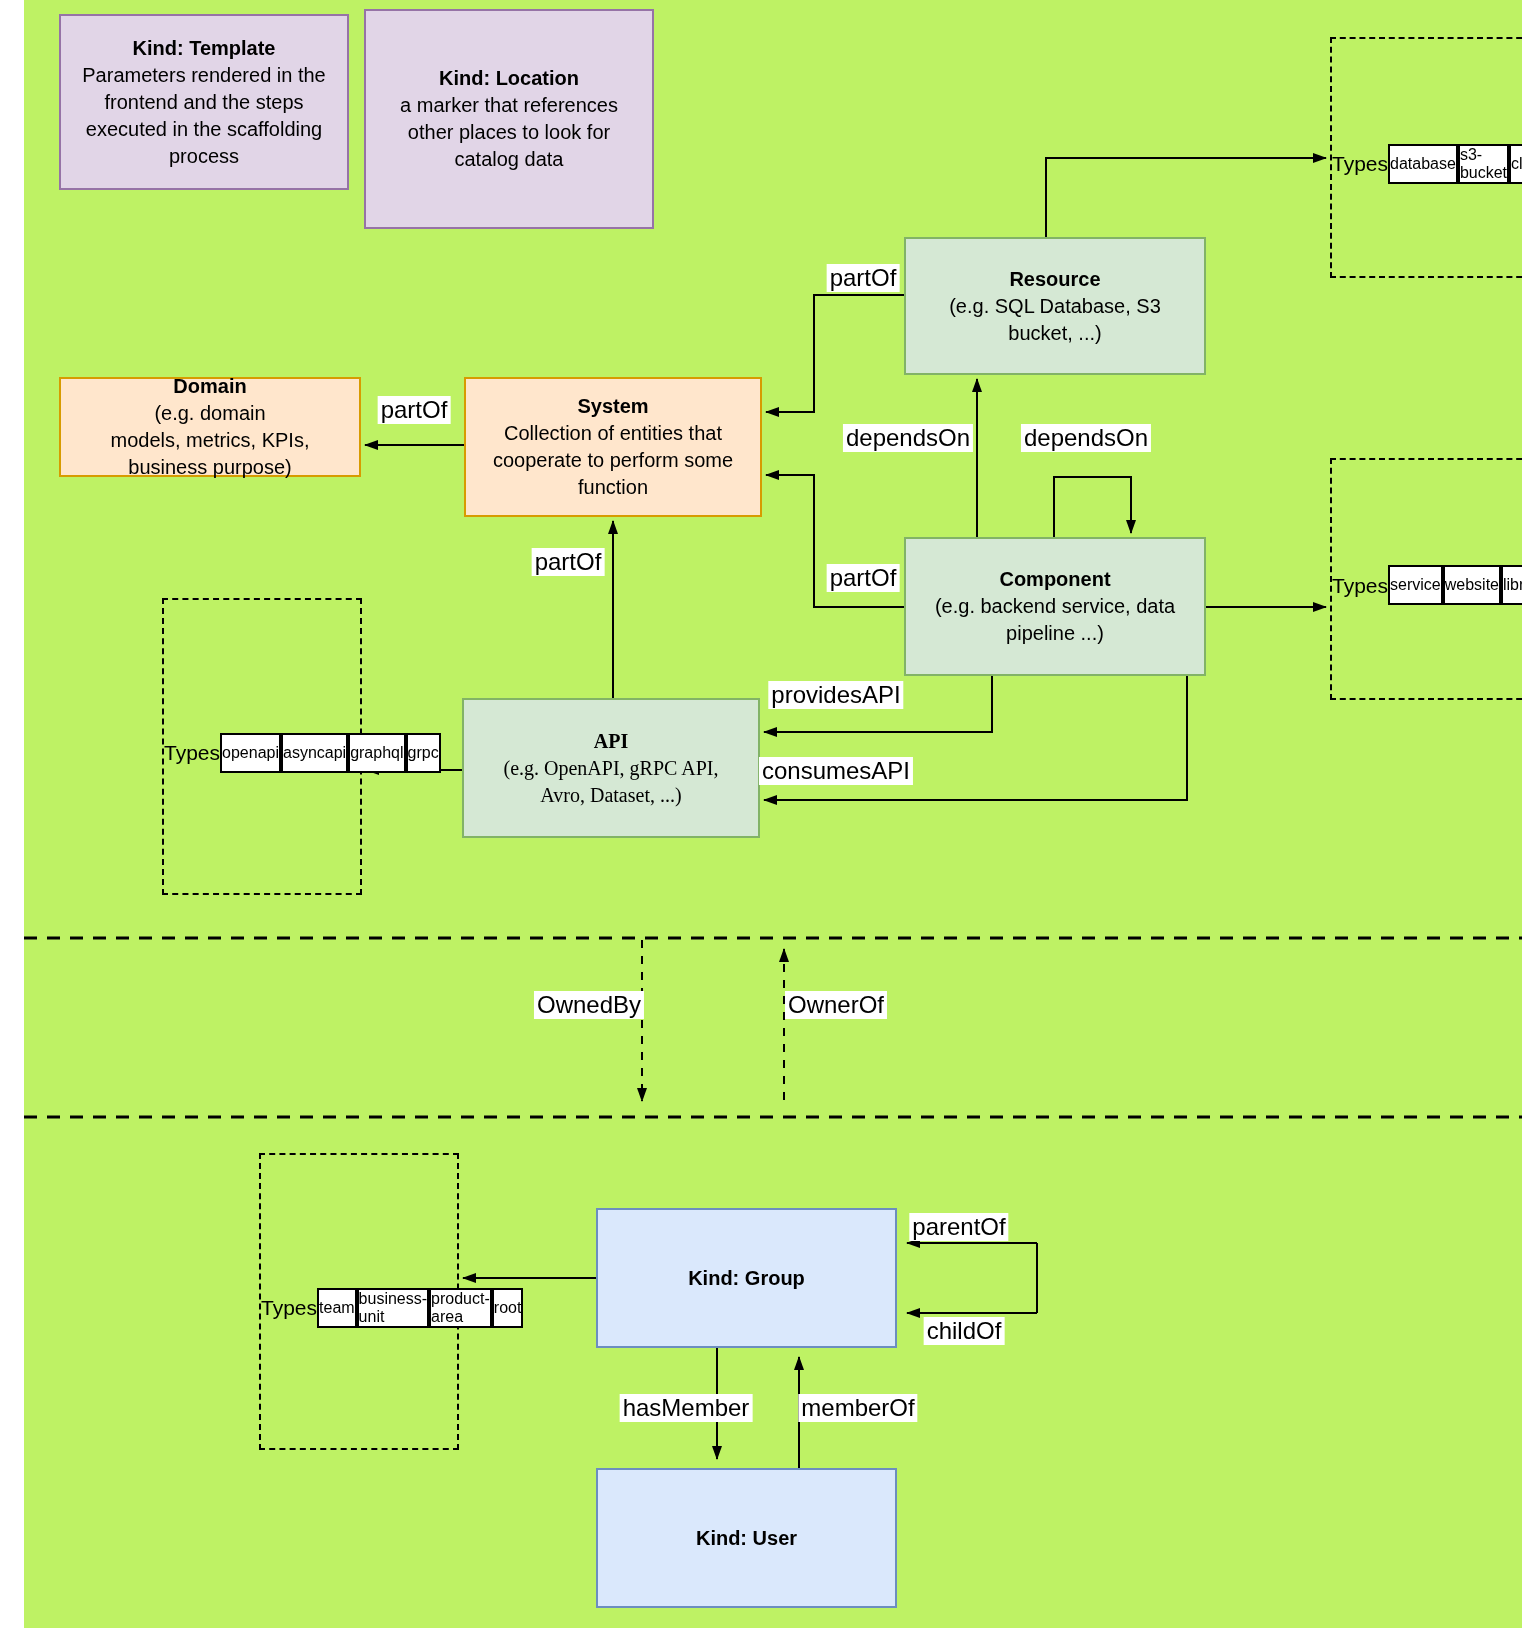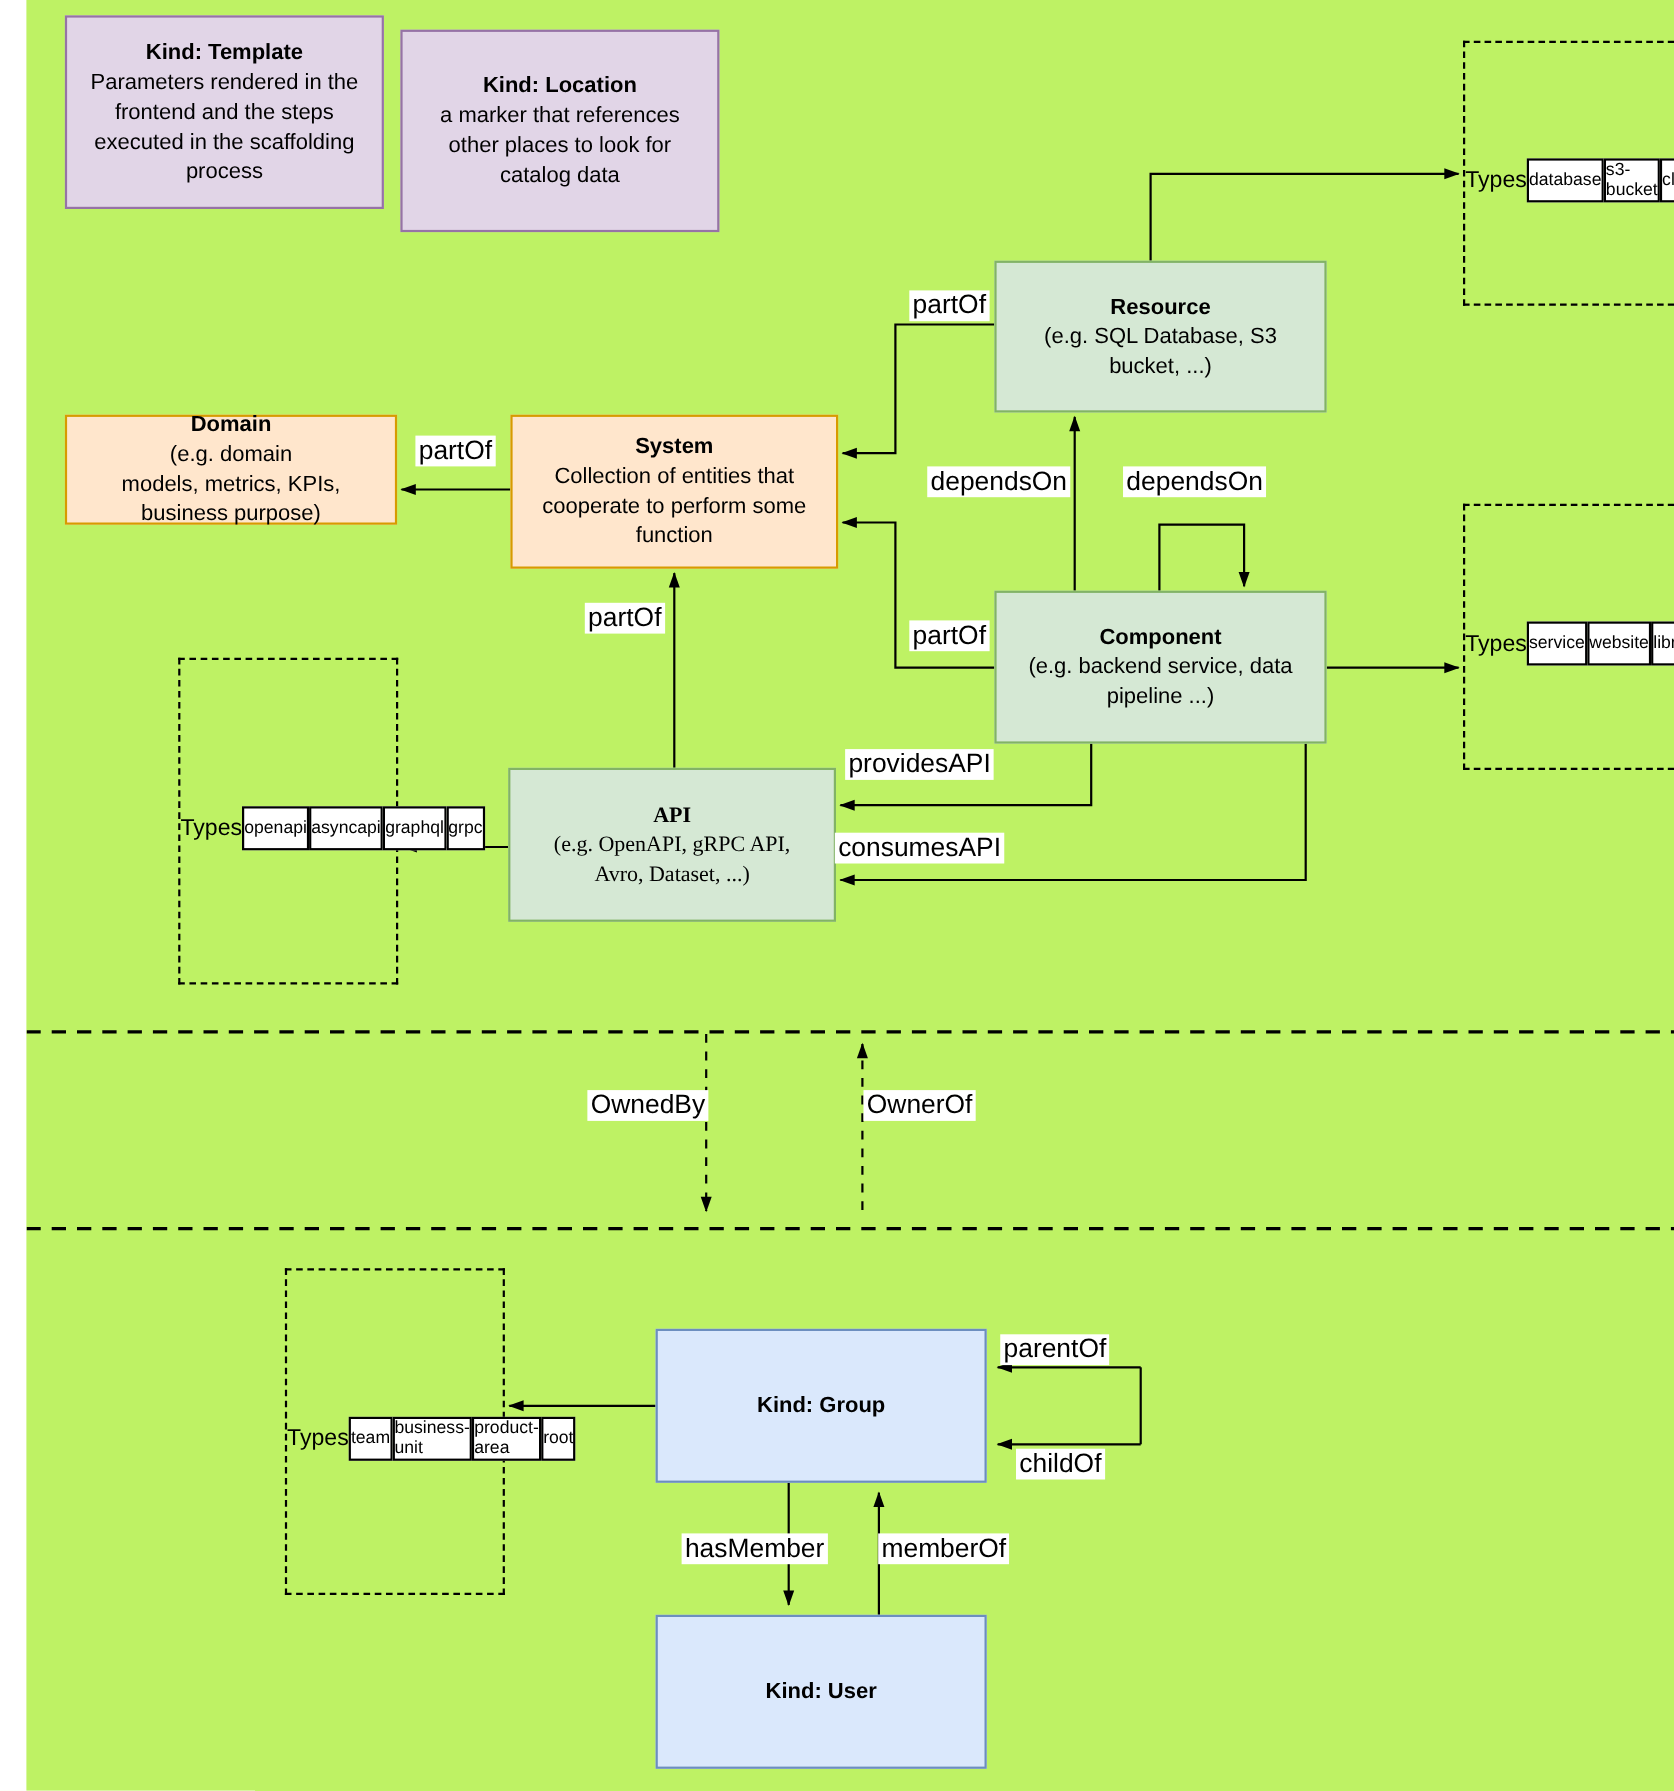--- a/index.html
+++ b/index.html
@@ -76,21 +76,21 @@
     <polyline points="775,1468 775,1357" fill="none" stroke="#000" stroke-width="2" marker-end="url(#arrow)"></polyline>
   </svg>
 
   <div class="entity purple" style="left:35px;top:14px;width:290px;height:176px;">
     <div class="entity-title">Kind: Template</div>
     <div class="entity-desc">Parameters rendered in the
 frontend and the steps
 executed in  the scaffolding
 process</div>
   </div>
-  <div class="entity purple" style="left:340px;top:27px;width:290px;height:184px;">
+  <div class="entity purple" style="left:340px;top:9px;width:290px;height:220px;">
     <div class="entity-title">Kind: Location</div>
     <div class="entity-desc">a marker that references
 other places to look for
 catalog data</div>
   </div>
 
   <div class="entity green" style="left:880px;top:237px;width:302px;height:138px;">
     <div class="entity-title">Resource</div>
     <div class="entity-desc">(e.g. SQL Database, S3
 bucket, ...)</div>

